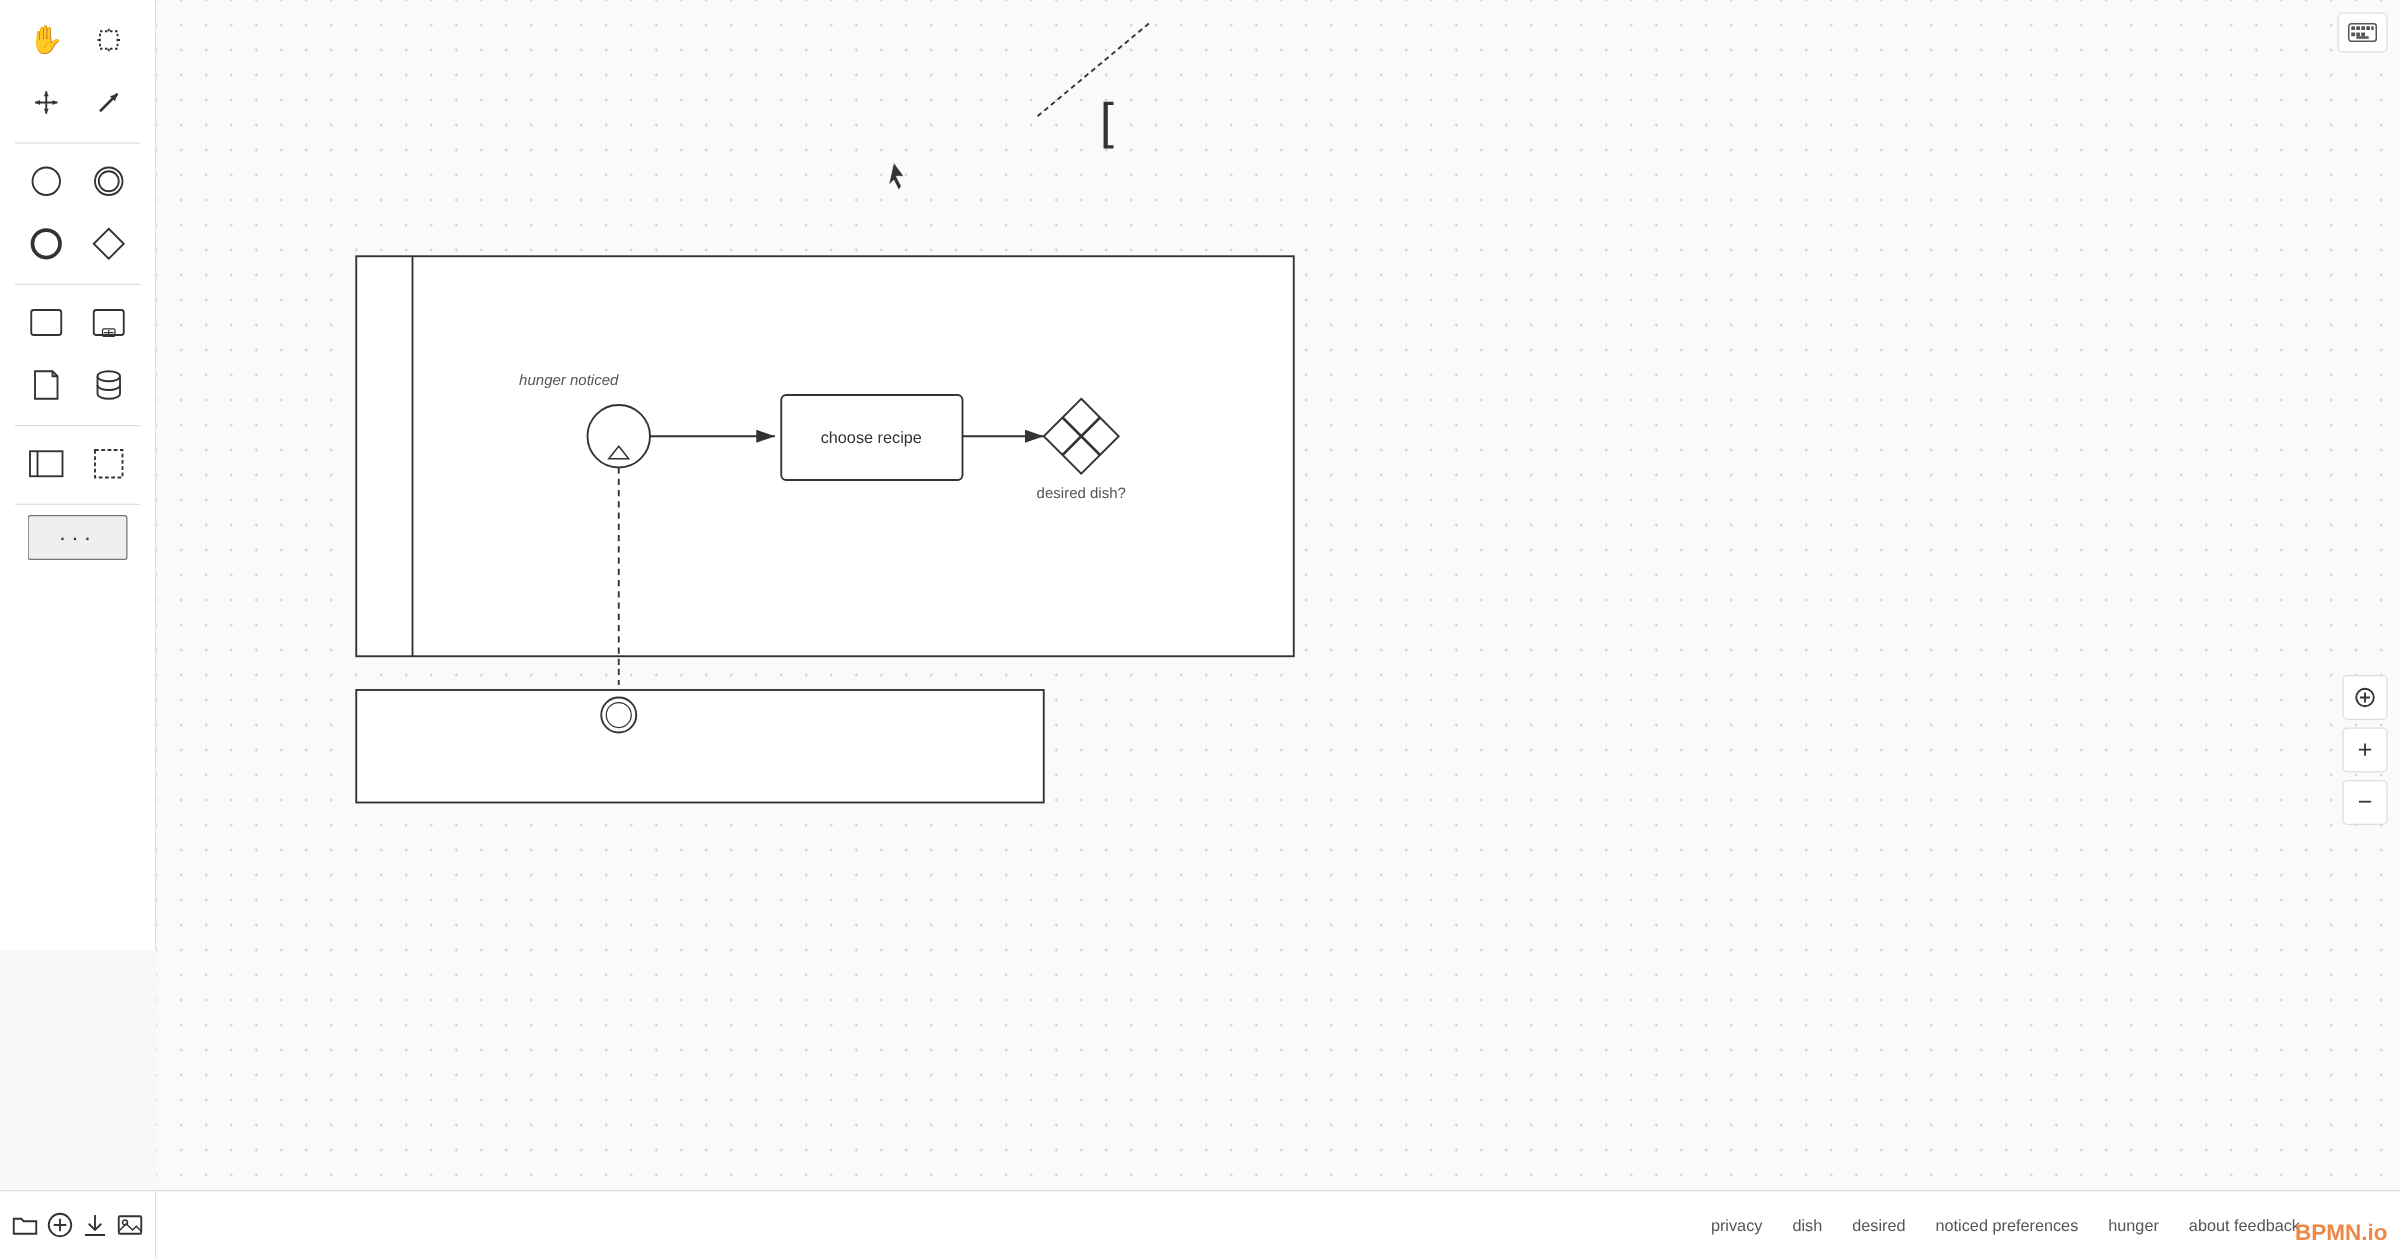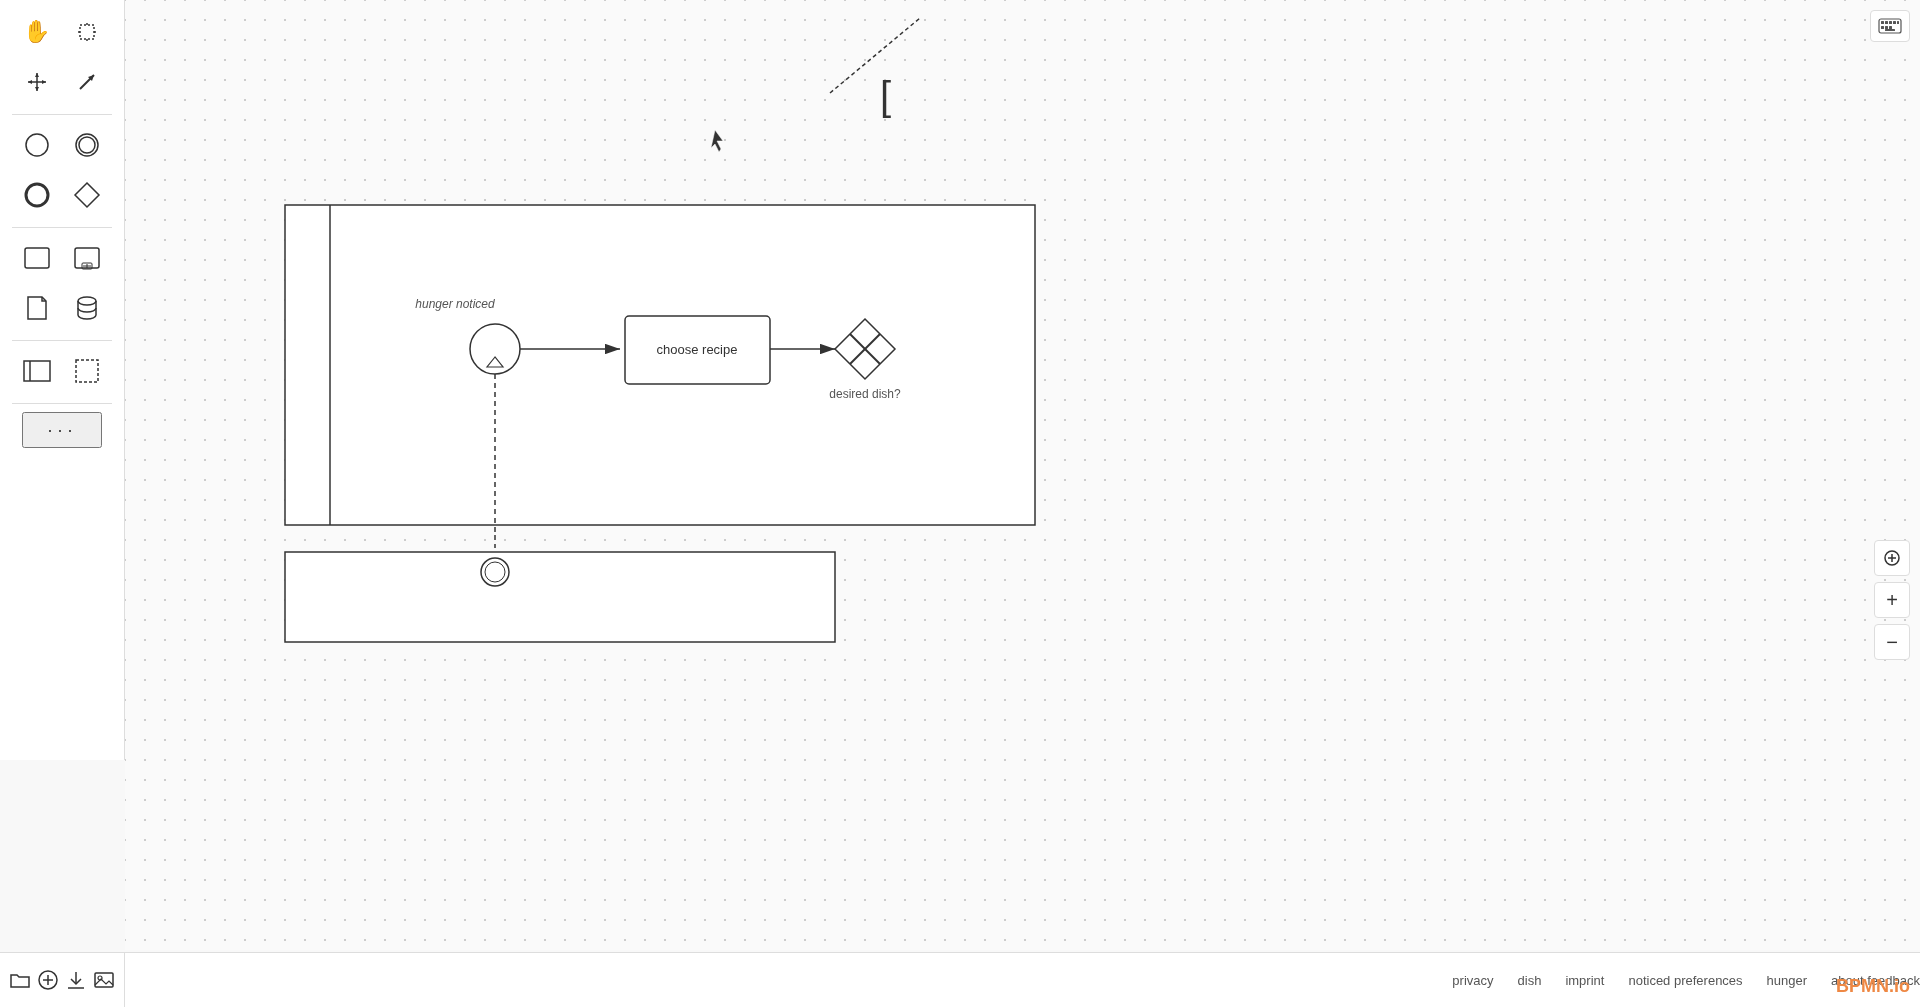--- a/index.html
+++ b/index.html
@@ -130,20 +130,21 @@
       position: absolute;
       left: 125px; bottom: 0;
       width: 1795px;
       height: 55px;
       background: #fff;
       border-top: 1px solid #ddd;
       display: flex;
       flex-direction: row;
       align-items: center;
       justify-content: flex-end;
+      padding-right: 80px;
       gap: 24px;
     }
     .footer-link {
       font-size: 13px;
       color: #555;
       cursor: pointer;
       text-decoration: none;
     }
 
     .bpmn-logo {
@@ -386,21 +387,21 @@
 
     <circle cx="370" cy="572" r="14" fill="white" stroke="#333" stroke-width="1.5"></circle>
     <circle cx="370" cy="572" r="10" fill="white" stroke="#333" stroke-width="1"></circle>
 
   </svg>
 </div>
 
 <div id="footer">
   <a class="footer-link">privacy</a>
   <a class="footer-link">dish</a>
-  <a class="footer-link">imprint</a>
+  <a class="footer-link">desired</a>
   <a class="footer-link">noticed preferences</a>
   <a class="footer-link">hunger</a>
   <a class="footer-link">about feedback</a>
   <div class="bpmn-logo">
     <span>BPMN.io</span>
   </div>
 </div>
 
 <div id="zoom-controls">
   <button class="zoom-btn" title="Fit">

